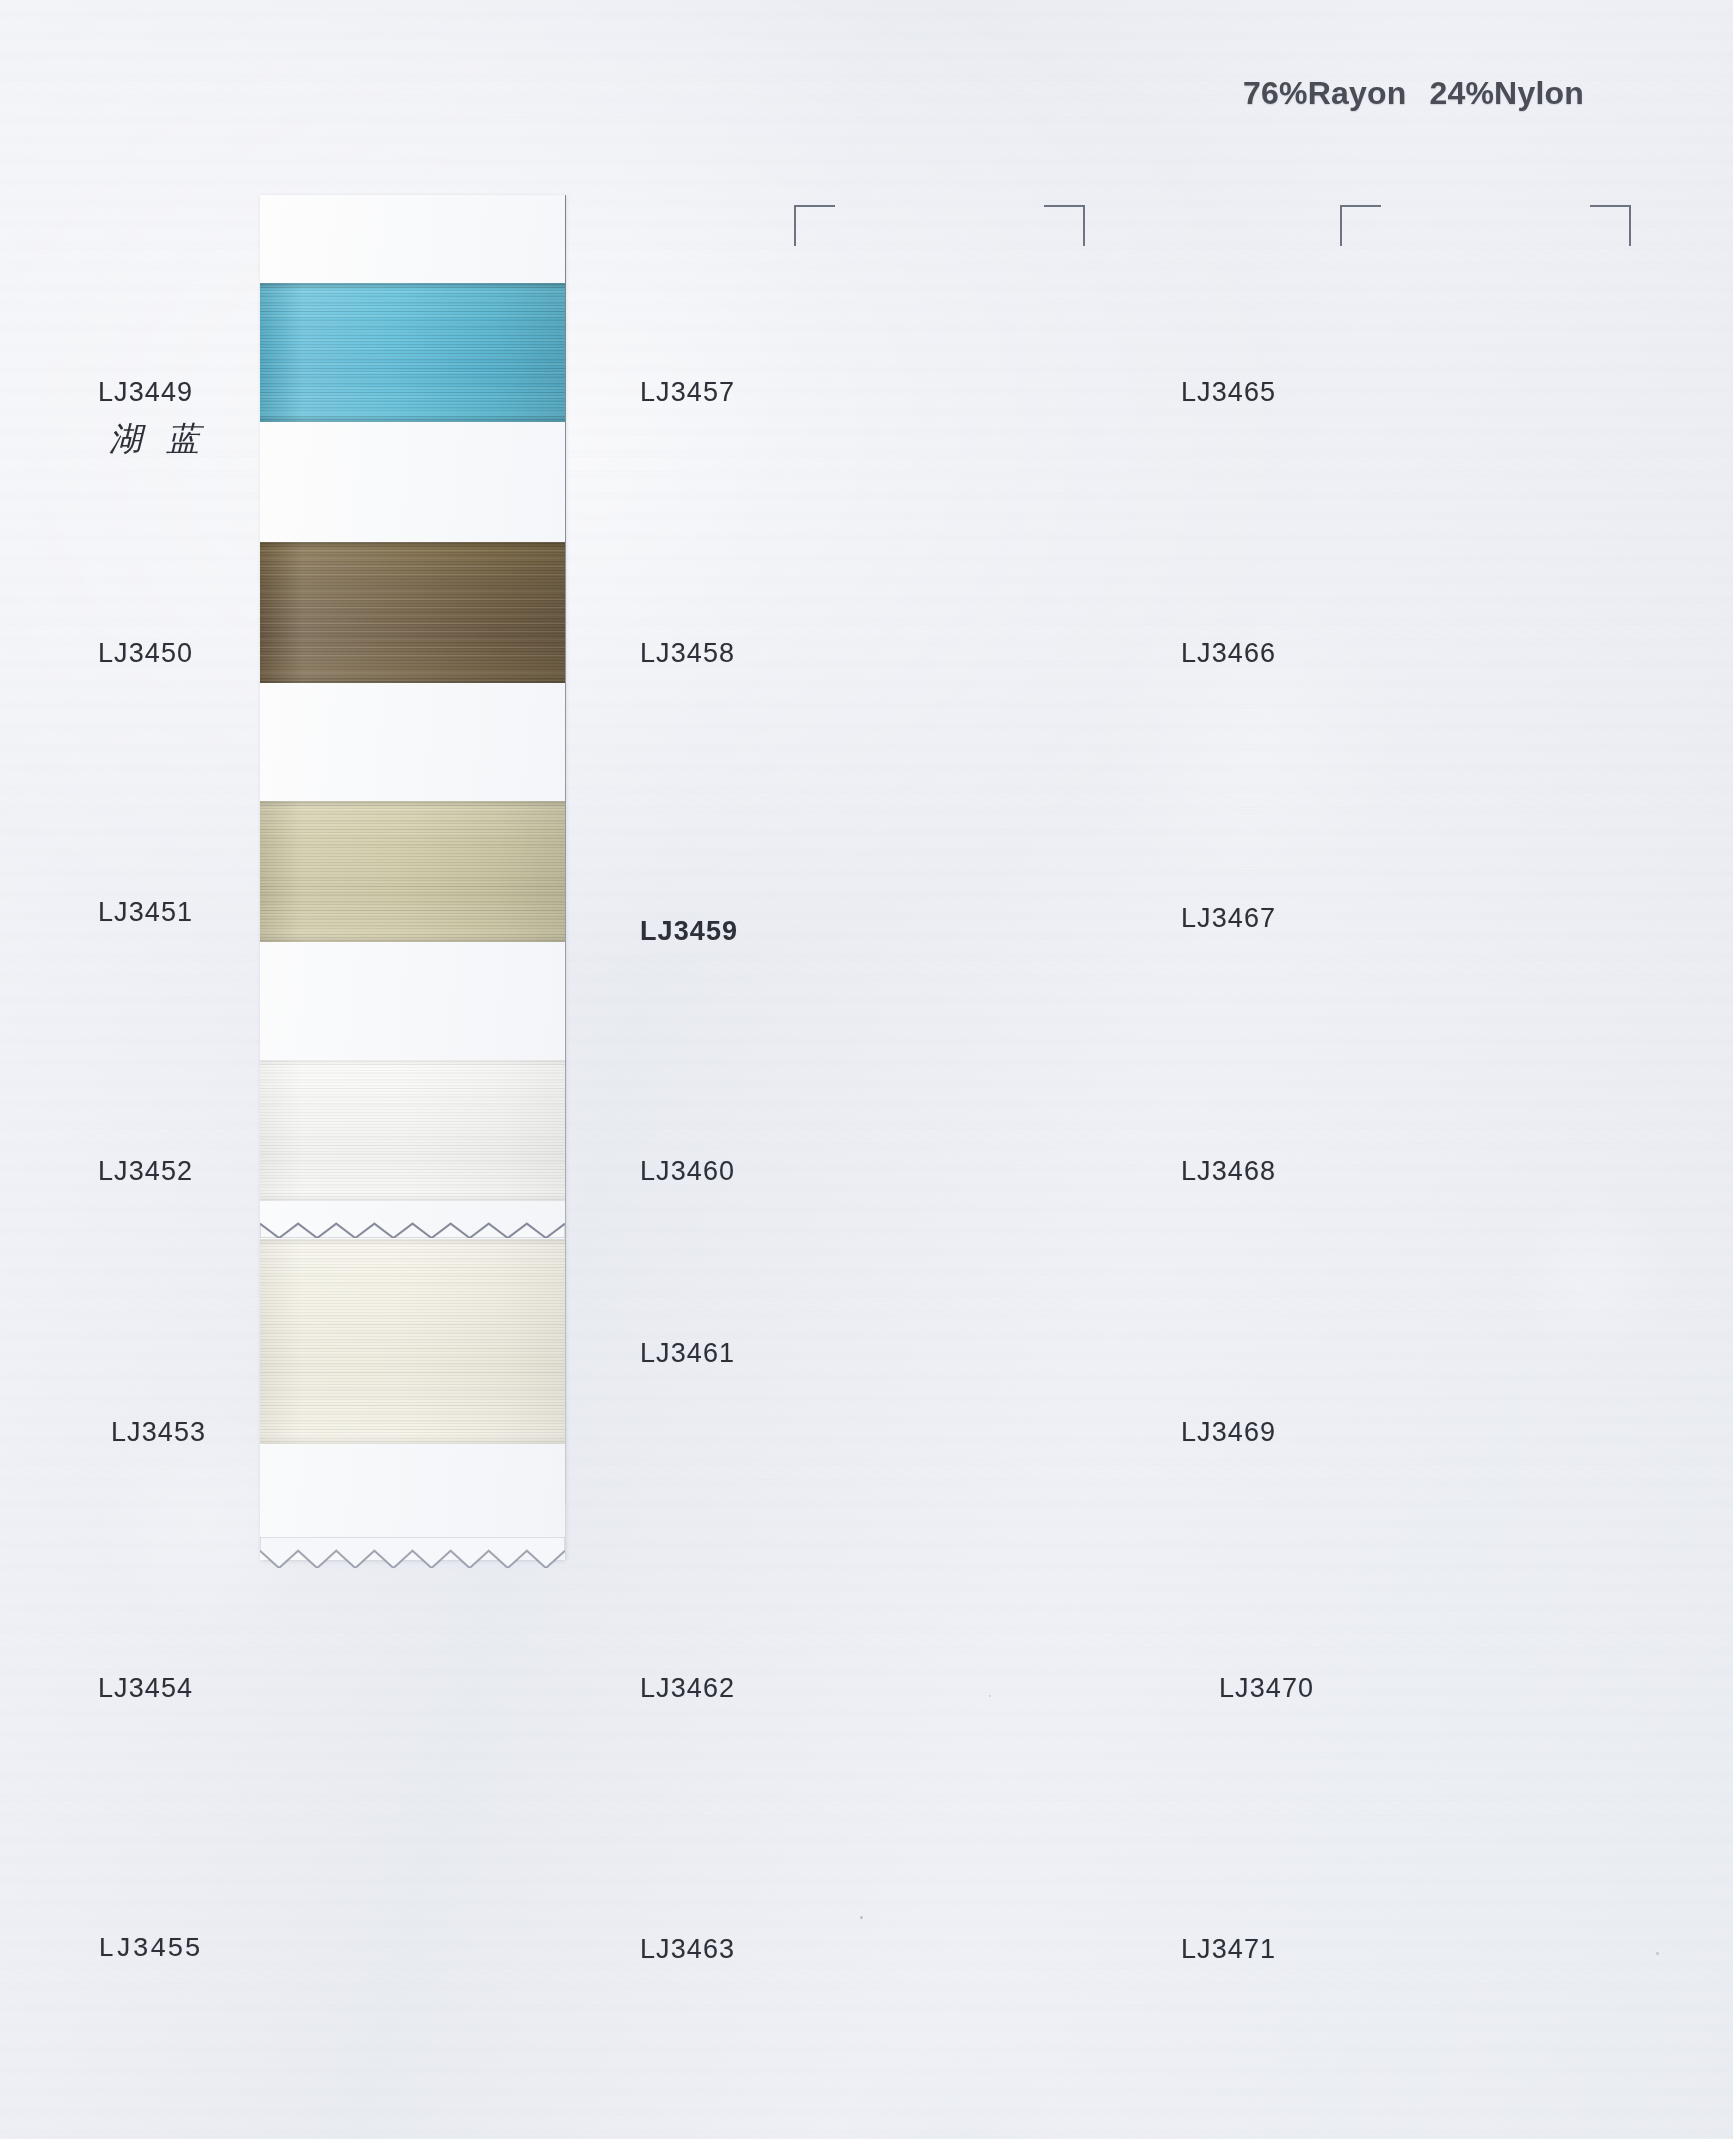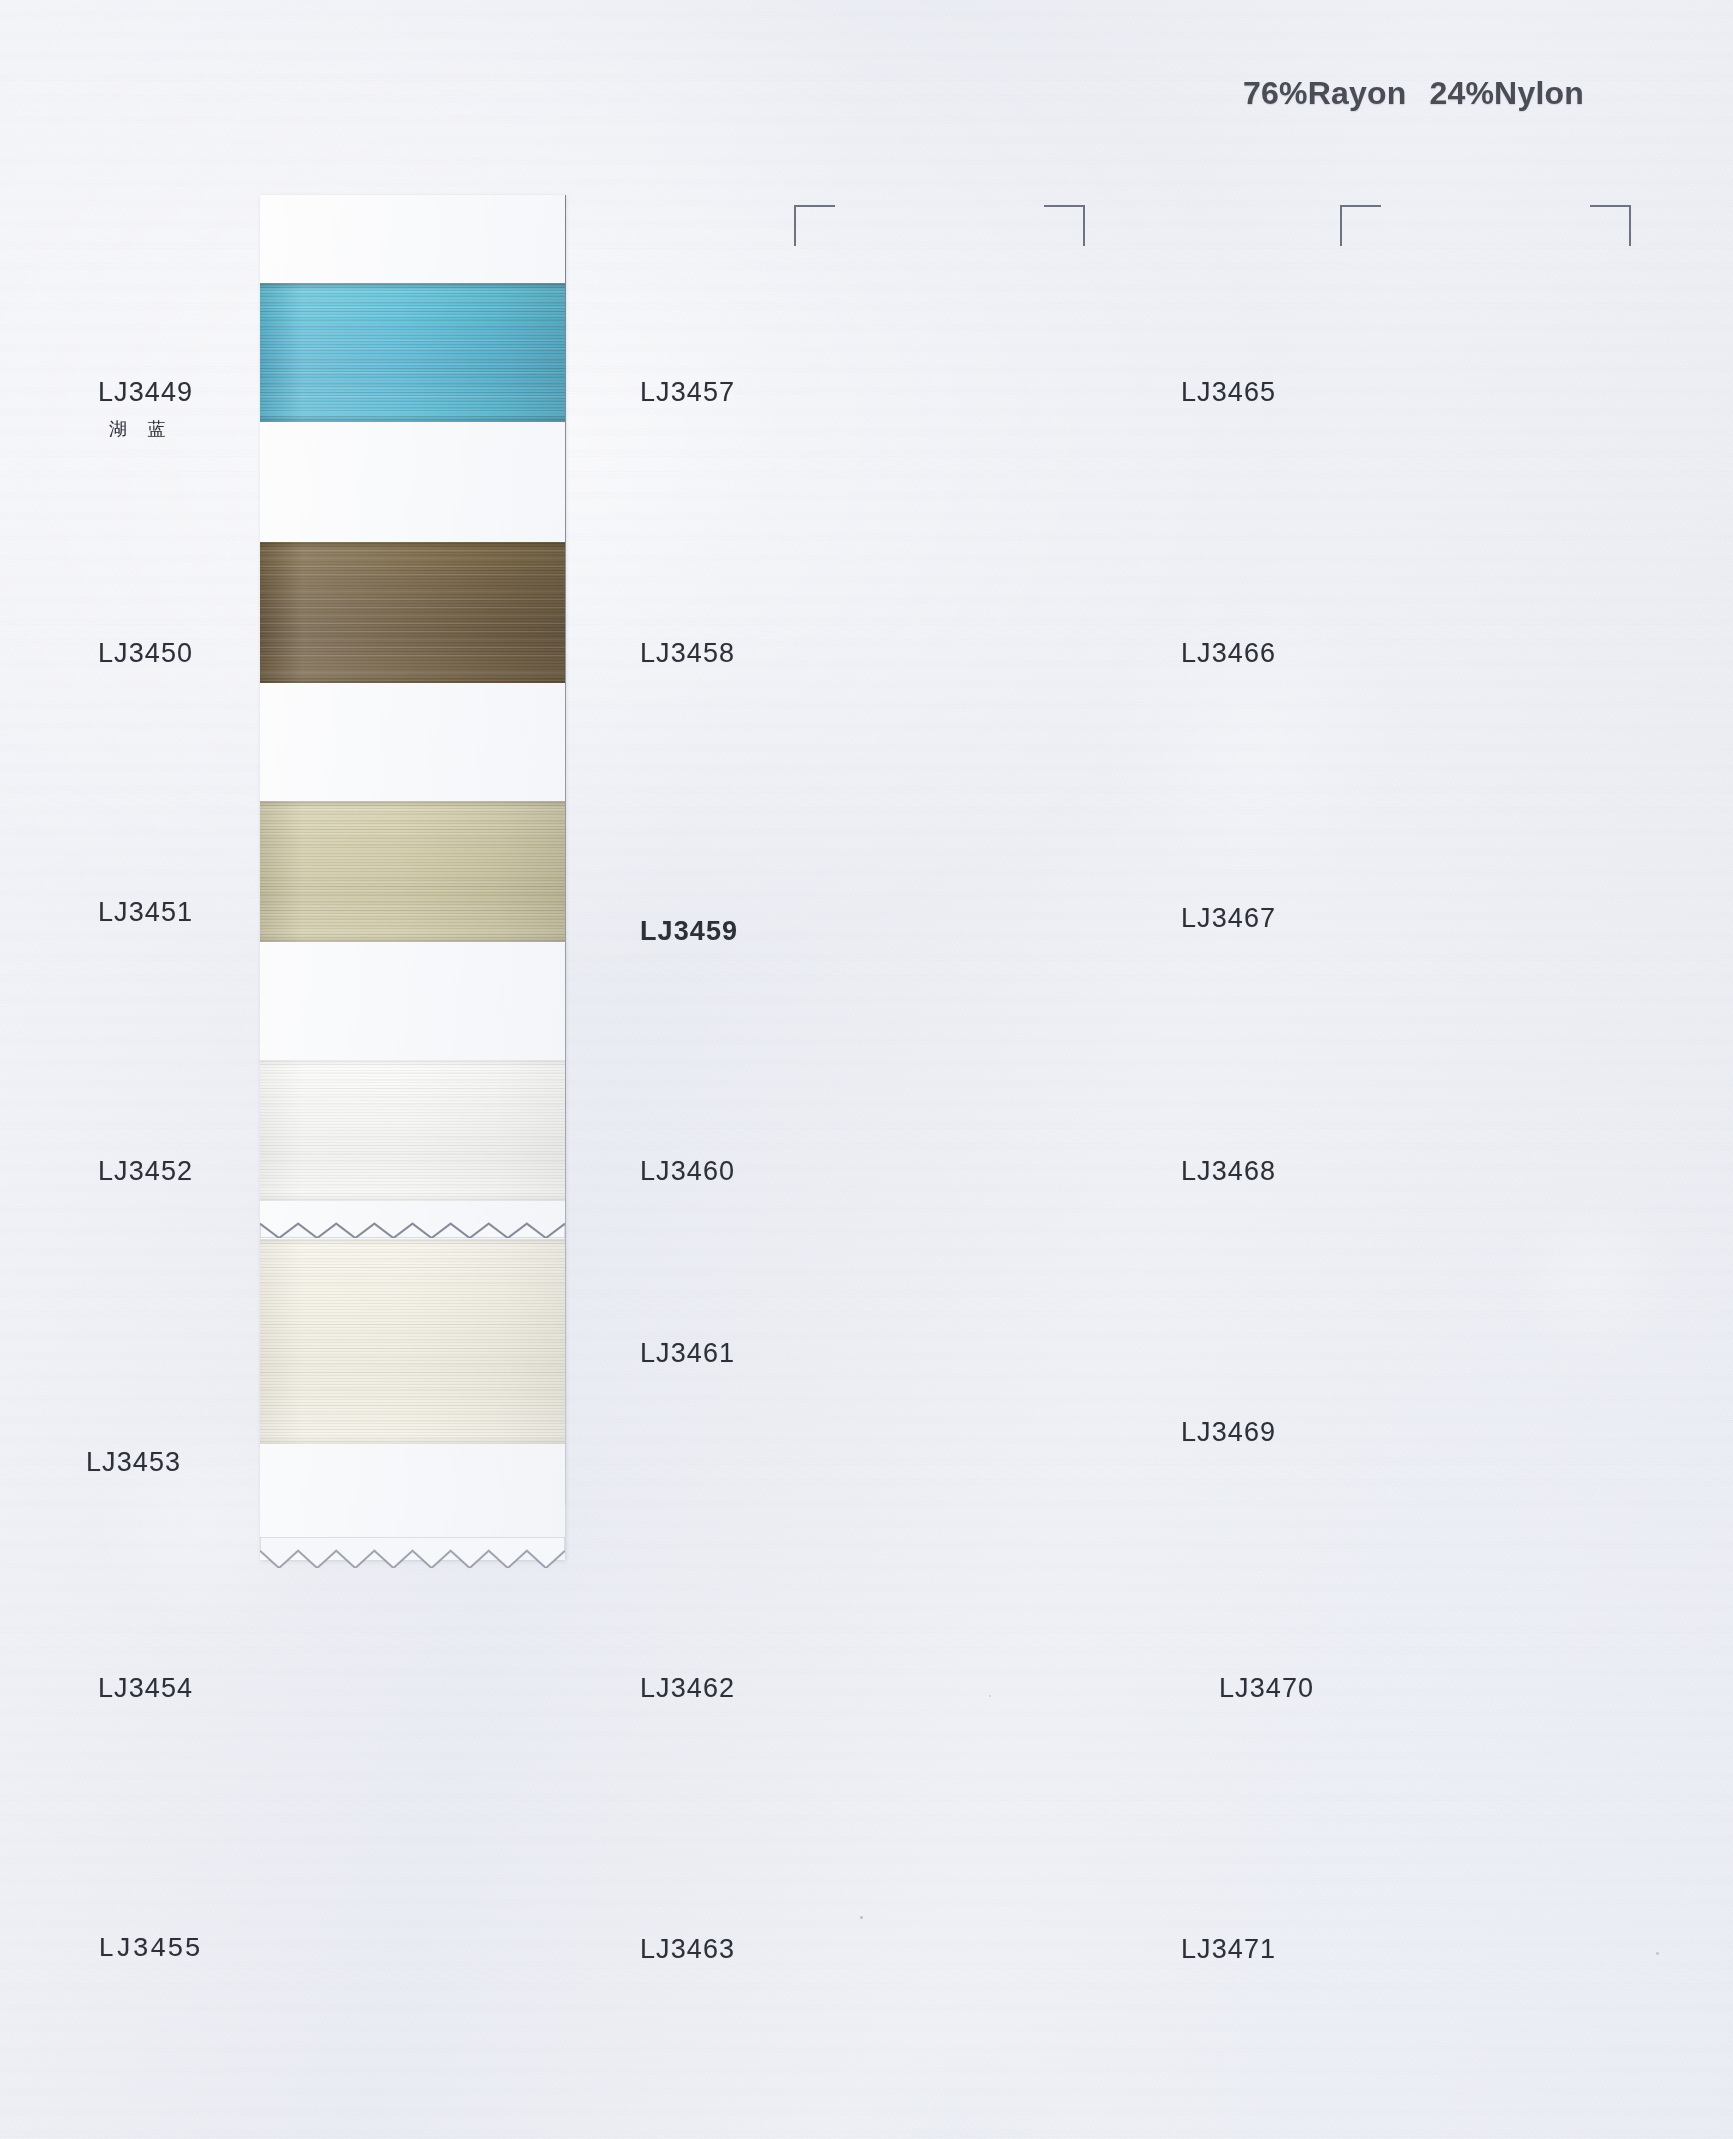--- a/index.html
+++ b/index.html
@@ -65,21 +65,21 @@
   
   .swatch-label{
     position:absolute;
     font-size:27px;font-weight:500;color:#2d3039;
     letter-spacing:1.1px;white-space:nowrap;
     text-shadow:0 0.4px 0.9px rgba(140,145,158,.30);
   }
   .swatch-label .code{display:block;}
   .swatch-label .cname{
     display:block;margin-top:8.6px;margin-left:11px;
-    font-size:18px;letter-spacing:7.7px;color:#2d3039;
+    font-size:33px;letter-spacing:7.7px;color:#2d3039;font-style:italic;
   }
 
   
   #yarn-card{
     position:absolute;left:260px;top:195px;width:305px;height:1408px;
   }
   #card-paper{
     position:absolute;left:0;top:0;width:305px;height:1365px;
     background:linear-gradient(96deg,#fdfdfd 0%,#f8f9fb 45%,#f2f4f8 100%);
     box-shadow:0.9px 1.3px 4.3px rgba(110,116,134,.30);
@@ -180,21 +180,21 @@
     </div>
     <div class="swatch-label" style="left: 98px; top: 638px;">
       <span class="code">LJ3450</span>
     </div>
     <div class="swatch-label" style="left: 98px; top: 897px;">
       <span class="code">LJ3451</span>
     </div>
     <div class="swatch-label" style="left: 98px; top: 1156px;">
       <span class="code">LJ3452</span>
     </div>
-    <div class="swatch-label" style="left: 86px; top: 1417px; margin-top: 30px;">
+    <div class="swatch-label" style="left: 111px; top: 1417px;">
       <span class="code">LJ3453</span>
     </div>
     <div class="swatch-label" style="left: 98px; top: 1673px;">
       <span class="code">LJ3454</span>
     </div>
     <div class="swatch-label" style="left: 98px; top: 1934px; font-family: Liberation Mono, monospace;">
       <span class="code">LJ3455</span>
     </div>
     <div class="swatch-label" style="left: 640px; top: 377px;">
       <span class="code">LJ3457</span>

